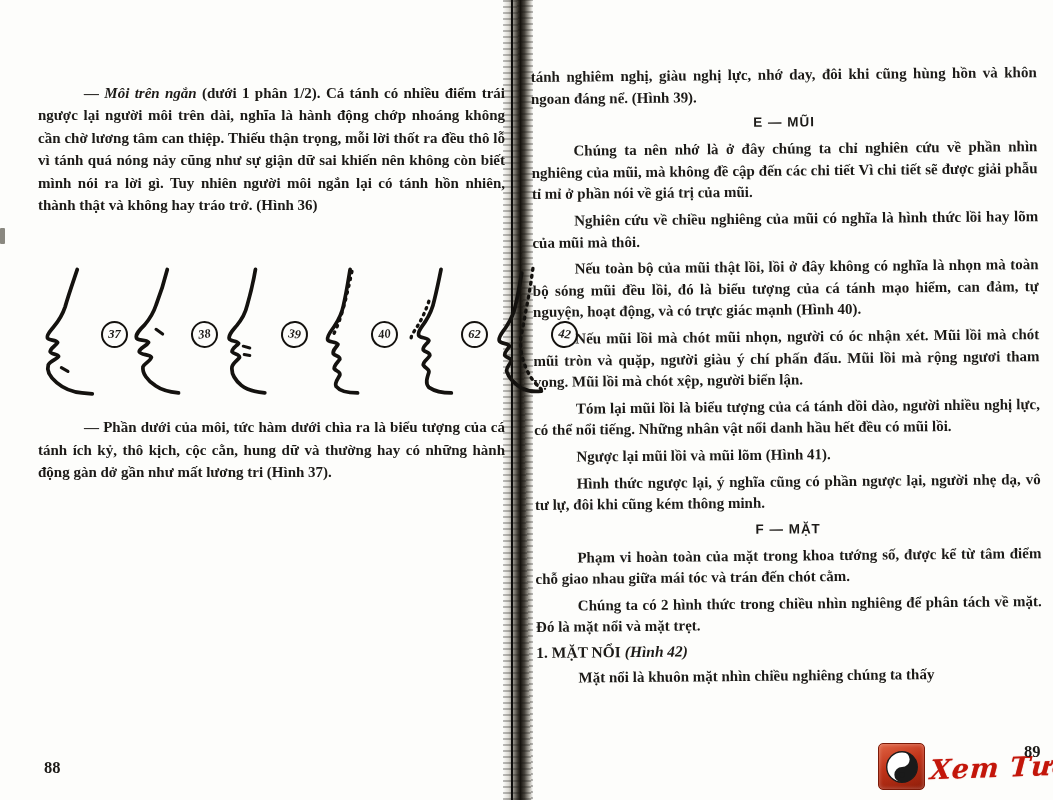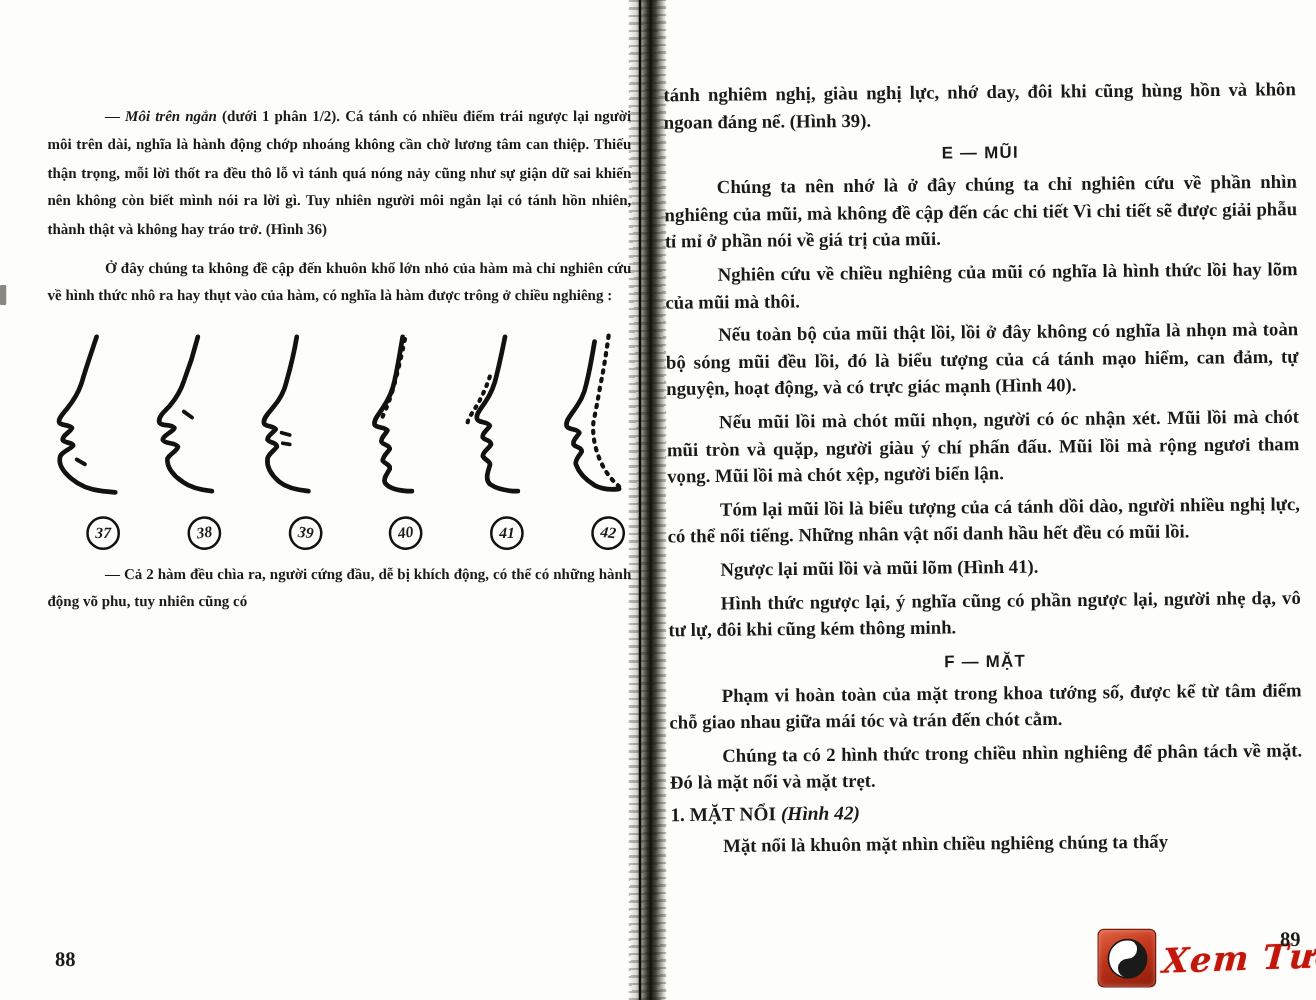--- a/index.html
+++ b/index.html
@@ -23,21 +23,21 @@
 
   
   .page{position:absolute;top:0;}
   .page-left{left:0;width:505px;padding:82px 0 0 38px;box-sizing:border-box;}
   .page-left .col{width:467px;}
   .page-right{left:529px;width:524px;padding:66px 8px 0 5px;box-sizing:border-box;
     transform:rotate(-0.55deg);transform-origin:20% 60%;}
   .page-right .col{width:506px;}
 
   p{margin:0 0 9px;text-align:justify;font-weight:700;}
-  .page-left p{font-size:12px;line-height:22.4px;text-indent:46px;}
+  .page-left p{font-size:15px;line-height:22.4px;text-indent:46px;}
   .page-right p{font-size:15px;line-height:21.6px;text-indent:42px;margin:0 0 5px;}
   p.no-indent{text-indent:0;}
   .lead-italic{font-style:italic;}
 
   h3.sec{
     font-family:"Liberation Sans","DejaVu Sans",sans-serif;
     font-size:13.5px;font-weight:700;text-align:center;
     letter-spacing:1px;margin:6px 0 12px;
   }
   .page-right h3.sec{margin:7px 0 9px;}
@@ -45,21 +45,21 @@
   h4.sub{
     font-size:15.5px;font-weight:700;margin:4px 0 6px;text-align:left;
   }
   h4.sub .fig-ref{font-style:italic;font-weight:700;}
 
   
   .faces{
     display:flex;justify-content:space-between;align-items:flex-end;
     width:462px;margin:10px 0 8px;height:182px;
   }
-  .face-col{display:flex;flex-direction:column;align-items:flex-end;gap:5px;}
+  .face-col{display:flex;flex-direction:row;align-items:center;gap:5px;}
   .face-col svg{display:block;}
   .fig-num{
     width:23px;height:23px;border:2.4px solid #14120f;border-radius:50%;
     display:flex;align-items:center;justify-content:center;
     font-size:12.5px;font-weight:700;font-style:italic;
   }
   .face-col:nth-child(2n) .fig-num{transform:rotate(-8deg);}
   .face-col:nth-child(3n) .fig-num{transform:rotate(6deg);}
 
   
@@ -92,21 +92,20 @@
 
   <div class="gutter"></div>
   <div class="gutter-line"></div>
   <div class="edge-mark"></div>
 
   <div class="page page-left">
     <div class="col">
       <p><span class="lead-italic">— Môi trên ngắn</span> <span>(dưới 1 phân 1/2). Cá tánh có nhiều điểm trái ngược lại người môi trên dài, nghĩa là hành động chớp nhoáng không cần chờ lương tâm can thiệp. Thiếu thận trọng, mỗi lời thốt ra đều thô lỗ vì tánh quá nóng nảy cũng như sự giận dữ sai khiến nên không còn biết mình nói ra lời gì. Tuy nhiên người môi ngắn lại có tánh hồn nhiên, thành thật và không hay tráo trở. (Hình 36)</span></p>
 
 
-      <p>Ở đây chúng ta không đề cập đến khuôn khổ lớn nhỏ của hàm mà chỉ nghiên cứu về hình thức nhô ra hay thụt vào của hàm, có nghĩa là hàm được trông ở chiều nghiêng :</p>
 
       <div class="faces">
         <div class="face-col">
           <svg width="58" height="148" viewBox="0 0 62 150">
             <g fill="none" stroke="#14120f" stroke-width="4" stroke-linecap="round" stroke-linejoin="round">
               <path d="M42 6 C38 18 33 32 29 46 C26 55 22 61 17 67 C13 72 9 76 10 79 C11 82 19 81 21 84 C19 88 13 90 13 94 C14 97 21 96 22 99 C20 102 13 104 11 108 C9 114 13 121 20 127 C27 133 36 137 47 138 L58 139"></path>
               <path d="M25 111 L32 115" stroke-width="3.4"></path>
             </g>
           </svg>
           <span class="fig-num">37</span>
@@ -139,34 +138,34 @@
           </svg>
           <span class="fig-num">40</span>
         </div>
         <div class="face-col">
           <svg width="58" height="148" viewBox="0 0 62 150">
             <g fill="none" stroke="#14120f" stroke-width="4" stroke-linecap="round" stroke-linejoin="round">
               <path d="M46 6 C44 16 42 26 39 38 C37 48 33 56 29 62 C25 68 21 72 22 76 C23 80 31 78 33 82 C31 86 26 88 27 92 C29 95 34 94 34 98 C32 102 27 104 27 108 C29 112 34 112 33 116 C31 122 29 128 33 132 C39 136 47 138 57 138"></path>
               <path d="M33 40 C29 52 24 62 18 71 C16 74 14 77 14 80" stroke-width="3.6" stroke-dasharray="1.5 5.5"></path>
             </g>
           </svg>
-          <span class="fig-num">41</span>
+          <span class="fig-num">62</span>
         </div>
         <div class="face-col">
           <svg width="58" height="148" viewBox="0 0 62 150">
             <g fill="none" stroke="#14120f" stroke-width="4" stroke-linecap="round" stroke-linejoin="round">
               <path d="M36 10 C34 22 32 34 29 46 C27 56 23 62 19 68 C15 74 11 78 12 82 C13 86 21 84 23 88 C21 92 17 94 18 98 C20 101 25 100 25 104 C23 108 19 111 20 115 C22 121 28 128 36 133 C42 136 50 137 57 136"></path>
               <path d="M48 5 C46 19 44 33 41 47 C39 59 37 69 35 79 C34 89 36 100 40 110 C44 120 50 128 57 134" stroke-width="3.6" stroke-dasharray="2 5.5"></path>
             </g>
           </svg>
           <span class="fig-num">42</span>
         </div>
       </div>
 
-      <p>— Cả 2 hàm đều chìa ra, người cứng đầu, dễ bị khích động, có thể có những hành động võ phu, tuy nhiên cũng có</p>
+      <p>— Phần dưới của môi, tức hàm dưới chìa ra là biểu tượng của cá tánh ích kỷ, thô kịch, cộc cằn, hung dữ và thường hay có những hành động gàn dở gần như mất lương tri (Hình 37).</p>
     </div>
   </div>
   <div class="pagenum pagenum-left">88</div>
 
   <div class="page page-right">
     <div class="col">
       <p class="no-indent">tánh nghiêm nghị, giàu nghị lực, nhớ day, đôi khi cũng hùng hồn và khôn ngoan đáng nể. (Hình 39).</p>
 
       <h3 class="sec">E — MŨI</h3>
 

